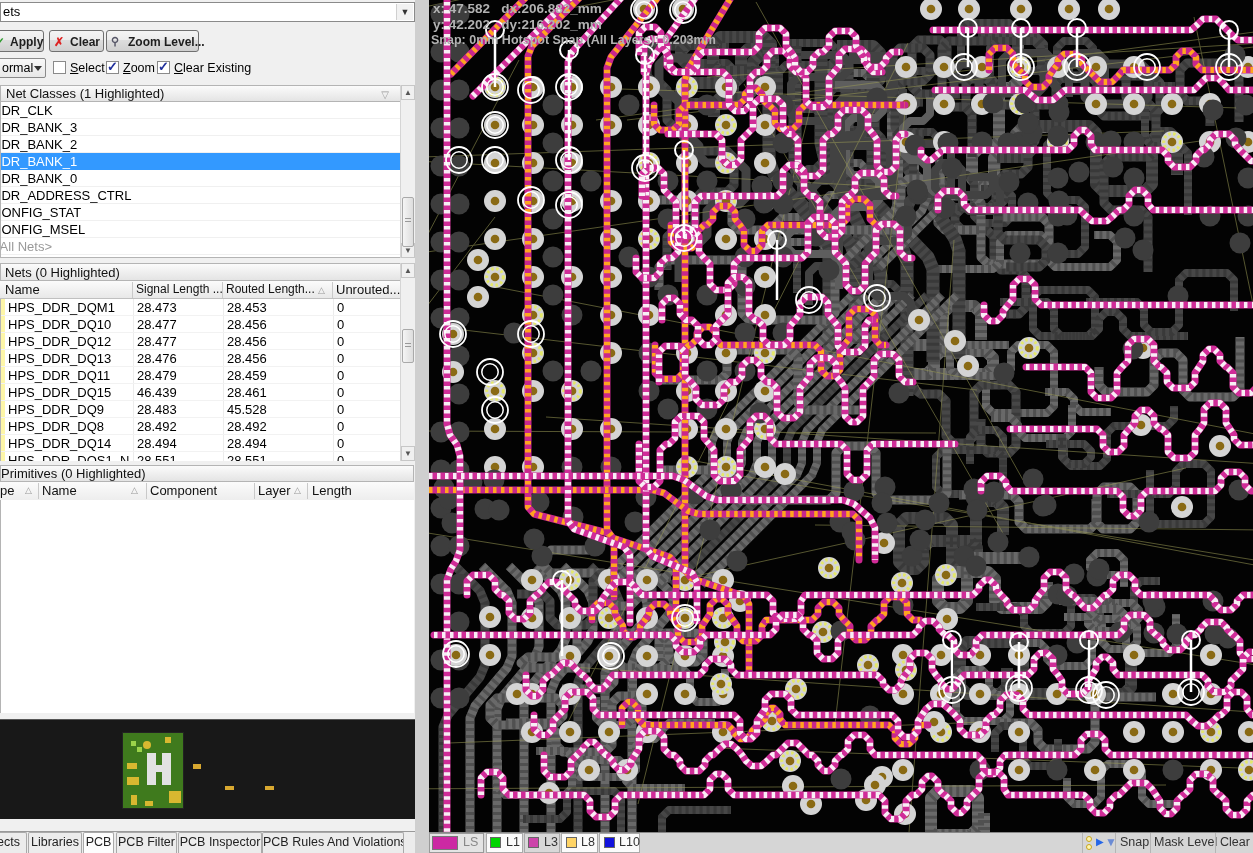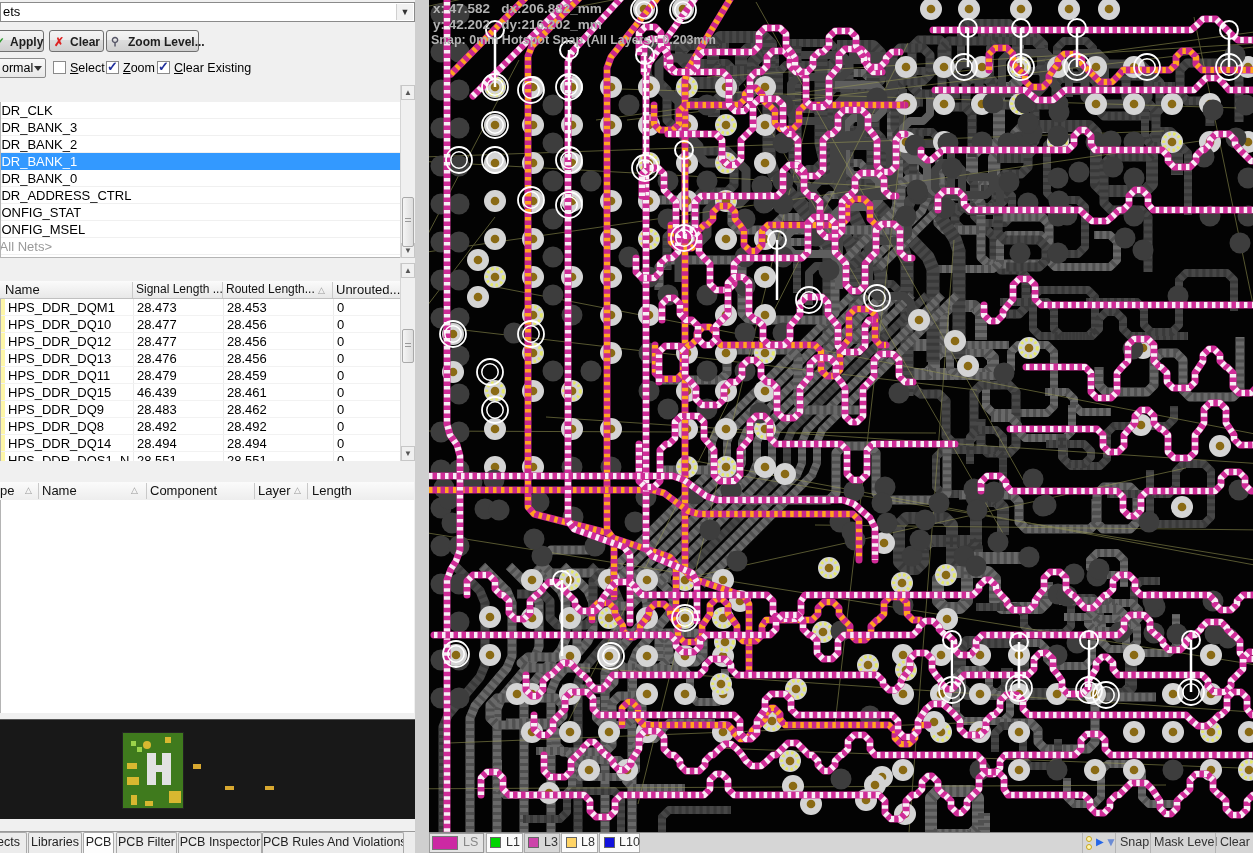--- a/index.html
+++ b/index.html
@@ -42,20 +42,21 @@
     <div class="abs chkrow" style="left:0;width:414px;">
       <div style="position:absolute;left:-6px;top:0;width:52px;height:20px;background:linear-gradient(#f8f8f8,#e8e8e8);border:1px solid #8a8a8a;border-radius:2px;font-size:12.5px;line-height:18px;padding-left:7px;">ormal</div>
       <div style="position:absolute;left:34px;top:8px;width:0;height:0;border:4px solid transparent;border-top:5px solid #333;"></div>
       <span class="chk" style="left:53px;"></span>
       <span class="lbl" style="left:70px;"><u>S</u>elect</span>
       <span class="chk on" style="left:106px;"></span>
       <span class="lbl" style="left:123px;"><u>Z</u>oom</span>
       <span class="chk on" style="left:157px;"></span>
       <span class="lbl" style="left:174px;white-space:nowrap;"><u>C</u>lear Existing</span>
     </div>
+    <div class="abs sect-h" style="left:0;top:85px;width:414px;height:17px;line-height:16px;padding-left:5px;">Net Classes (1 Highlighted)<span style="position:absolute;right:24px;top:1px;color:#999;font-size:10px;">▽</span></div>
     <div class="abs list" style="left:0;top:102px;width:400px;height:156px;border-left:1px solid #b4b4b4;border-bottom:1px solid #b4b4b4;">
       <div class="row" style="top:0px;"><span style="margin-left:-9px;display:inline-block;">DDR_CLK</span></div>
       <div style="position:absolute;top:16px;left:0;width:100%;height:1px;background:#f0f0f0;"></div>
       <div class="row" style="top:17px;"><span style="margin-left:-9px;display:inline-block;">DDR_BANK_3</span></div>
       <div style="position:absolute;top:33px;left:0;width:100%;height:1px;background:#f0f0f0;"></div>
       <div class="row" style="top:34px;"><span style="margin-left:-9px;display:inline-block;">DDR_BANK_2</span></div>
       <div style="position:absolute;top:50px;left:0;width:100%;height:1px;background:#f0f0f0;"></div>
       <div class="row" style="top:51px; background:#3399ff;color:#fff;"><span style="margin-left:-9px;display:inline-block;">DDR_BANK_1</span></div>
       <div class="row" style="top:68px;"><span style="margin-left:-9px;display:inline-block;">DDR_BANK_0</span></div>
       <div style="position:absolute;top:84px;left:0;width:100%;height:1px;background:#f0f0f0;"></div>
@@ -68,20 +69,21 @@
       <div class="row" style="top:136px; color:#999;"><span style="margin-left:-9px;display:inline-block;">&lt;All Nets&gt;</span></div>
       <div style="position:absolute;top:152px;left:0;width:100%;height:1px;background:#f0f0f0;"></div>
     </div>
     <div class="sb" style="left:400px;top:85px;height:173px;">
       <div class="ar" style="top:0;">▲</div>
       <div class="ar" style="bottom:0;">▼</div>
       <div class="th" style="top:112px;height:50px;">
         <div style="margin:20px 2px 0;border-top:1px solid #999;border-bottom:1px solid #999;height:4px;"></div>
       </div>
     </div>
+    <div class="abs sect-h" style="left:0;top:263px;width:414px;height:18px;line-height:17px;padding-left:4px;">Nets (0 Highlighted)</div>
     <div class="abs colhead" style="left:0;top:281px;width:400px;height:18px;line-height:17px;">
       <span style="position:absolute;left:5px;">Name</span>
       <span style="position:absolute;left:136px;font-size:12px;">Signal Length ...</span>
       <span style="position:absolute;left:226px;font-size:12px;">Routed Length... <span style="color:#999;font-size:9px;">△</span></span>
       <span style="position:absolute;left:336px;">Unrouted...</span>
       <span class="vline" style="left:132px;top:1px;height:16px;"></span>
       <span class="vline" style="left:222px;top:1px;height:16px;"></span>
       <span class="vline" style="left:332px;top:1px;height:16px;"></span>
     </div>
     <div class="abs list" style="left:0;top:299px;width:400px;height:162px;border-left:1px solid #b4b4b4;overflow:hidden;">
@@ -148,21 +150,21 @@
         <span style="position:absolute;left:336px;">0</span>
         <span class="vline" style="left:132px;top:0;height:17px;background:#ececec;"></span>
         <span class="vline" style="left:222px;top:0;height:17px;background:#ececec;"></span>
         <span class="vline" style="left:332px;top:0;height:17px;background:#ececec;"></span>
         <span style="position:absolute;top:16px;left:0;width:100%;height:1px;background:#f2f2f2;"></span>
       </div>
       <div class="row" style="top:102px;">
         <span style="position:absolute;left:0;top:0;width:4px;height:17px;background:#fdf6a8;"></span>
         <span style="position:absolute;left:7px;">HPS_DDR_DQ9</span>
         <span style="position:absolute;left:136px;">28.483</span>
-        <span style="position:absolute;left:226px;">28.462</span>
+        <span style="position:absolute;left:226px;">45.528</span>
         <span style="position:absolute;left:336px;">0</span>
         <span class="vline" style="left:132px;top:0;height:17px;background:#ececec;"></span>
         <span class="vline" style="left:222px;top:0;height:17px;background:#ececec;"></span>
         <span class="vline" style="left:332px;top:0;height:17px;background:#ececec;"></span>
         <span style="position:absolute;top:16px;left:0;width:100%;height:1px;background:#f2f2f2;"></span>
       </div>
       <div class="row" style="top:119px;">
         <span style="position:absolute;left:0;top:0;width:4px;height:17px;background:#fdf6a8;"></span>
         <span style="position:absolute;left:7px;">HPS_DDR_DQ8</span>
         <span style="position:absolute;left:136px;">28.492</span>
@@ -195,20 +197,21 @@
         <span class="vline" style="left:332px;top:0;height:17px;background:#ececec;"></span>
       </div>
     </div>
     <div class="sb" style="left:400px;top:263px;height:198px;">
       <div class="ar" style="top:0;">▲</div>
       <div class="ar" style="bottom:0;">▼</div>
       <div class="th" style="top:66px;height:34px;">
         <div style="margin:13px 2px 0;border-top:1px solid #999;border-bottom:1px solid #999;height:4px;"></div>
       </div>
     </div>
+    <div class="abs sect-h" style="left:0;top:465px;width:414px;height:17px;line-height:16px;padding-left:0px;">Primitives (0 Highlighted)</div>
     <div class="abs colhead" style="left:0;top:482px;width:414px;height:26px;line-height:17px;">
       <span style="position:absolute;left:0px;">pe</span>
       <span style="position:absolute;left:25px;color:#999;font-size:9px;">△</span>
       <span style="position:absolute;left:42px;">Name</span>
       <span style="position:absolute;left:131px;color:#999;font-size:9px;">△</span>
       <span style="position:absolute;left:150px;">Component</span>
       <span style="position:absolute;left:258px;">Layer</span>
       <span style="position:absolute;left:294px;color:#999;font-size:9px;">△</span>
       <span style="position:absolute;left:312px;">Length</span>
       <span class="vline" style="left:38px;top:1px;height:16px;"></span>

